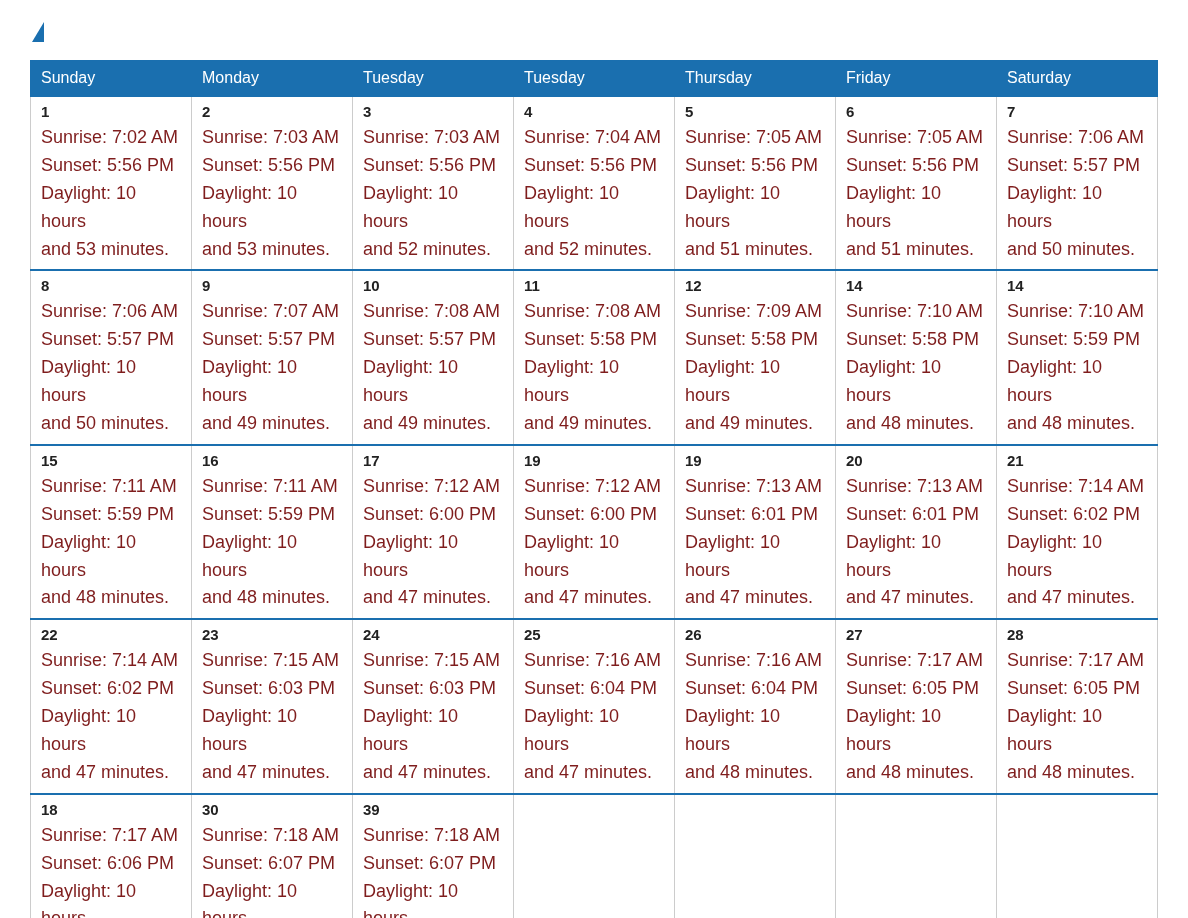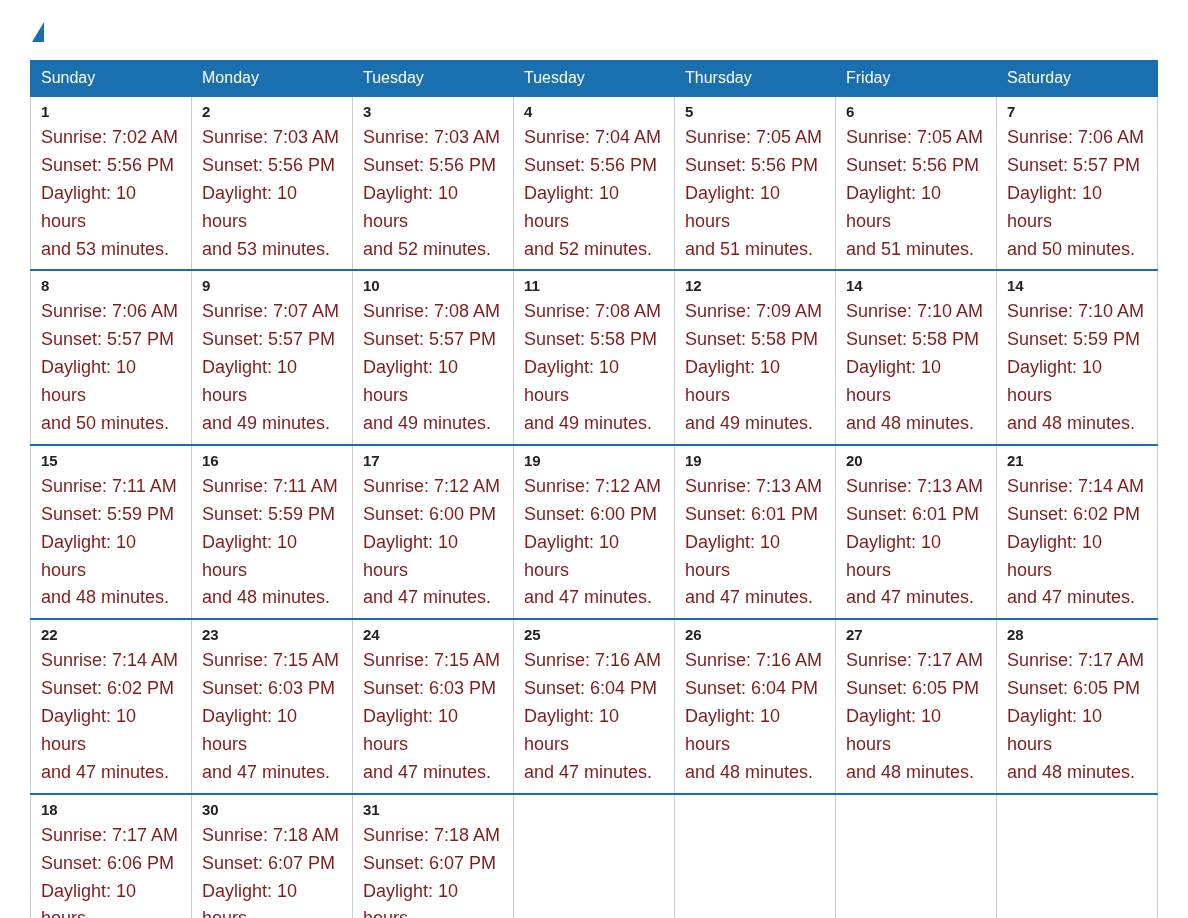--- a/index.html
+++ b/index.html
@@ -251,21 +251,21 @@
       <tr>
         <td>
         <span class="day-number">18</span>
         <span class="day-info">Sunrise: 7:17 AM<br>Sunset: 6:06 PM<br>Daylight: 10 hours<br>and 48 minutes.</span>
       </td>
         <td>
         <span class="day-number">30</span>
         <span class="day-info">Sunrise: 7:18 AM<br>Sunset: 6:07 PM<br>Daylight: 10 hours<br>and 48 minutes.</span>
       </td>
         <td>
-        <span class="day-number">31</span>
+        <span class="day-number">39</span>
         <span class="day-info">Sunrise: 7:18 AM<br>Sunset: 6:07 PM<br>Daylight: 10 hours<br>and 49 minutes.</span>
       </td>
         <td class="empty-cell"></td>
         <td class="empty-cell"></td>
         <td class="empty-cell"></td>
         <td class="empty-cell"></td>
       </tr>
     </tbody>
 </table>
 

